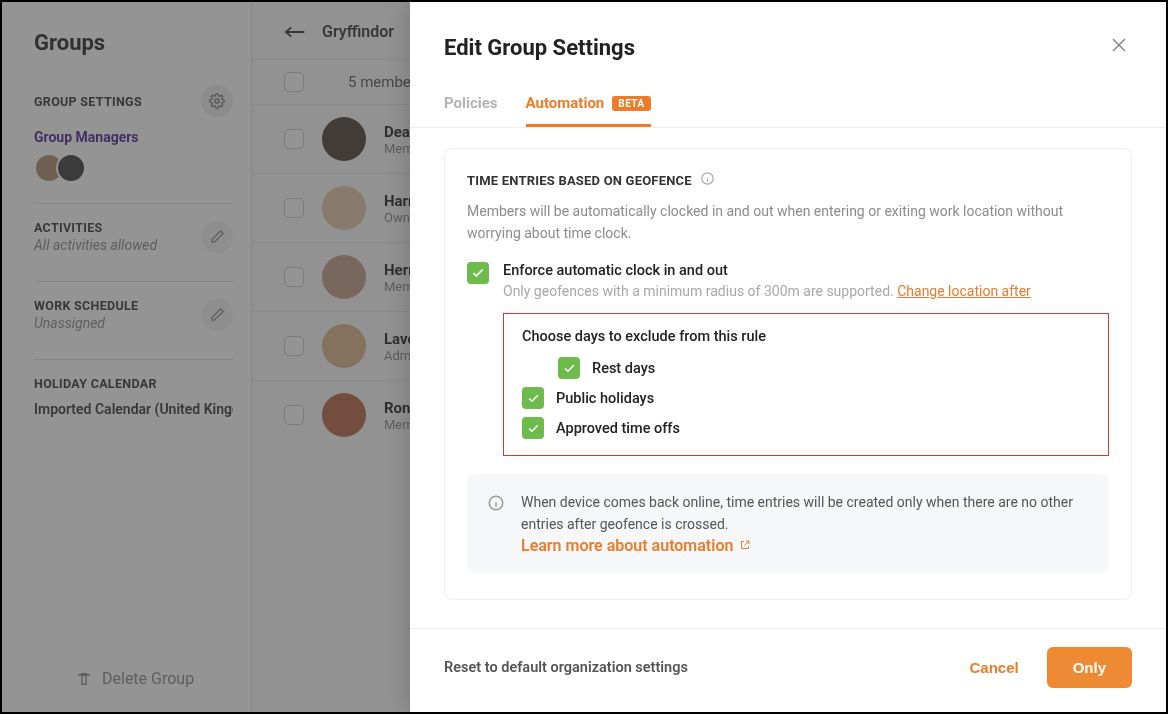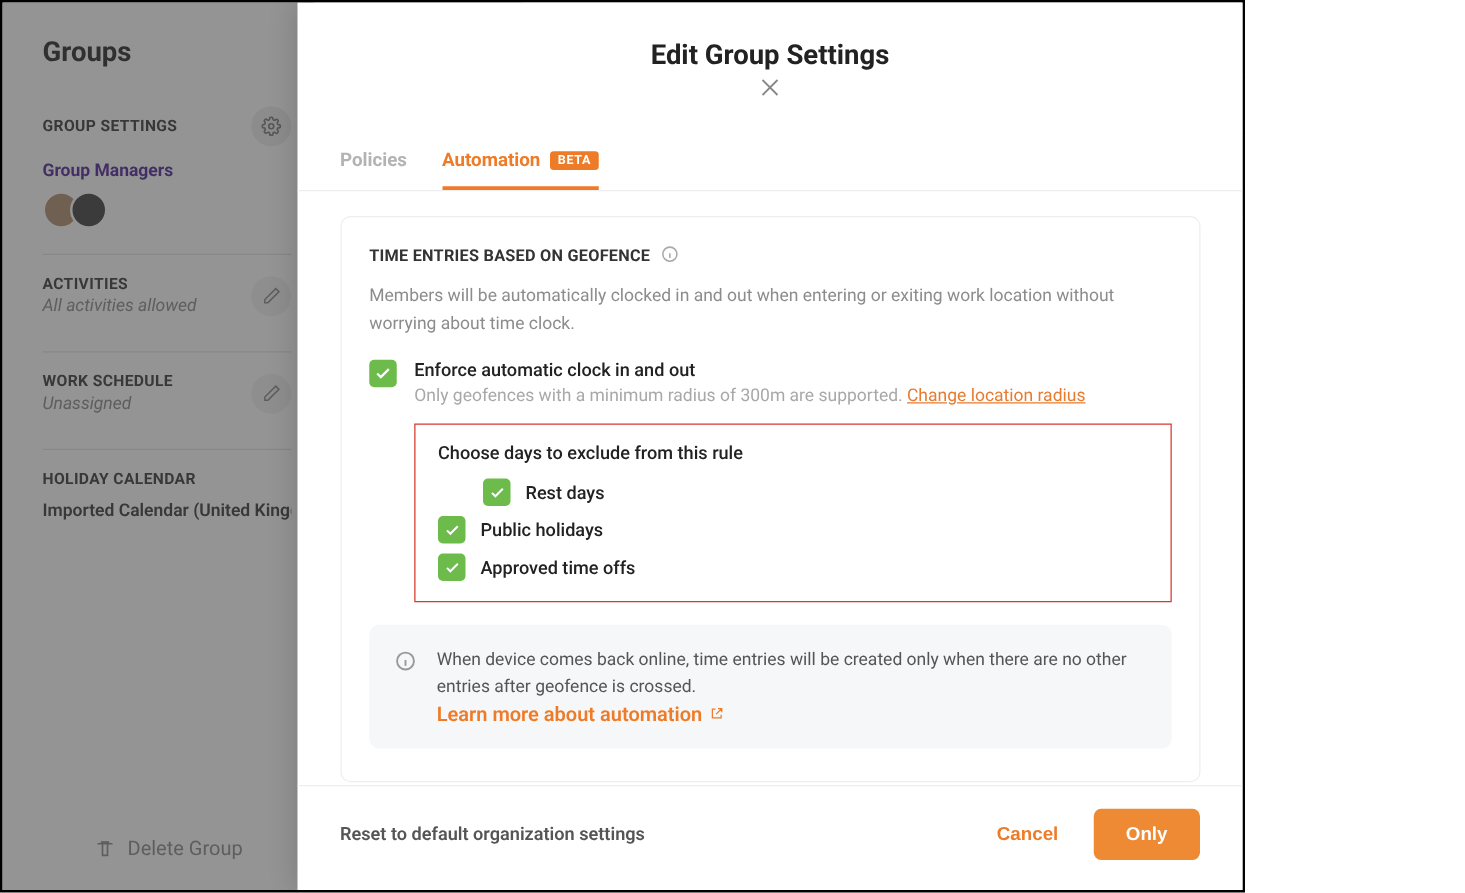--- a/index.html
+++ b/index.html
@@ -1,17 +1,17 @@
 <!DOCTYPE html>
 <html><head>
 <meta charset="utf-8">
 <style>
 * { box-sizing: border-box; margin: 0; padding: 0; }
 body { font-family: -apple-system, BlinkMacSystemFont, "Segoe UI", Roboto, Helvetica, Arial, sans-serif; background: #fff; color: #222; }
-.frame { width: 996px; height: 714px; border: 2px solid #000; position: relative; overflow: hidden; }
+.frame { width: 1168px; height: 714px; border: 2px solid #000; position: relative; overflow: hidden; }
 
 
 .bg { position: absolute; inset: 0; display: flex; }
 
 .sidebar { width: 250px; padding: 28px 18px 14px 32px; border-right: 1px solid #e0e0e0; display: flex; flex-direction: column; }
 .sidebar h1 { font-size: 22px; font-weight: 700; color: #222; margin-bottom: 30px; }
 .sec-head { display: flex; justify-content: space-between; align-items: center; margin-bottom: 8px; }
 .sec-head .label { font-size: 12.5px; font-weight: 700; letter-spacing: 0.3px; color: #333; }
 .gear-circle { width: 32px; height: 32px; border-radius: 50%; background: #eee; display: flex; align-items: center; justify-content: center; color: #777; }
 .pencil-circle { width: 32px; height: 32px; border-radius: 50%; background: #f2f2f2; display: flex; align-items: center; justify-content: center; color: #888; }
@@ -38,21 +38,21 @@
 .row .name { font-size: 15px; font-weight: 700; color: #222; }
 .row .role { font-size: 13px; color: #888; }
 .row.header { font-size: 15px; color: #555; }
 .row.header .chk { }
 
 
 .dark-overlay { position: absolute; inset: 0; background: rgba(60,60,60,0.55); }
 
 
 .modal { position: absolute; top: 0; right: 0; bottom: 0; width: 756px; background: #fff; display: flex; flex-direction: column; box-shadow: -4px 0 20px rgba(0,0,0,0.15); }
-.modal-head { display: flex; justify-content: space-between; align-items: center; padding: 30px 34px 16px 34px; flex-direction: column; }
+.modal-head { display: flex; justify-content: space-between; align-items: center; padding: 30px 34px 16px 34px; }
 .modal-head h2 { font-size: 22px; font-weight: 700; color: #222; }
 .close-x { color: #888; cursor: pointer; padding: 4px; }
 
 .tabs { display: flex; gap: 28px; padding: 0 34px; border-bottom: 1px solid #eee; margin-top: 6px; }
 .tab { padding: 10px 0 12px; font-size: 15px; font-weight: 700; color: #b3b3b3; cursor: pointer; display: flex; align-items: center; gap: 8px; border-bottom: 3px solid transparent; }
 .tab.active { color: #ee7b27; border-bottom-color: #ee7b27; }
 .beta { font-size: 10px; font-weight: 700; background: #ee7b27; color: #fff; padding: 2px 6px; border-radius: 3px; letter-spacing: 0.5px; }
 
 .modal-body { flex: 1; overflow: auto; padding: 20px 34px 4px; }
 .card { border: 1px solid #eee; border-radius: 8px; padding: 22px 22px 26px; }
@@ -245,21 +245,21 @@
         <div class="card-desc">Members will be automatically clocked in and out when entering or exiting work location without worrying about time clock.</div>
 
         <div class="check-item">
           <div class="checkbox">
             <svg width="14" height="14" viewBox="0 0 24 24" fill="none" stroke="currentColor" stroke-width="3">
                 <path d="M4 12l5 5L20 6"></path>
               </svg>
           </div>
           <div class="check-text">
             <div class="t1">Enforce automatic clock in and out</div>
-            <div class="t2"><span>Only geofences with a minimum radius of 300m are supported. </span><span class="linklike">Change location radius</span></div>
+            <div class="t2"><span>Only geofences with a minimum radius of 300m are supported. </span><span class="linklike">Change location after</span></div>
           </div>
         </div>
 
         <div class="red-box">
           <div class="rb-title">Choose days to exclude from this rule</div>
           <div id="exclude-items">
               <div class="rb-item">
     <div class="checkbox">
       <svg width="13" height="13" viewBox="0 0 24 24" fill="none" stroke="currentColor" stroke-width="3">
                     <path d="M4 12l5 5L20 6"></path>

